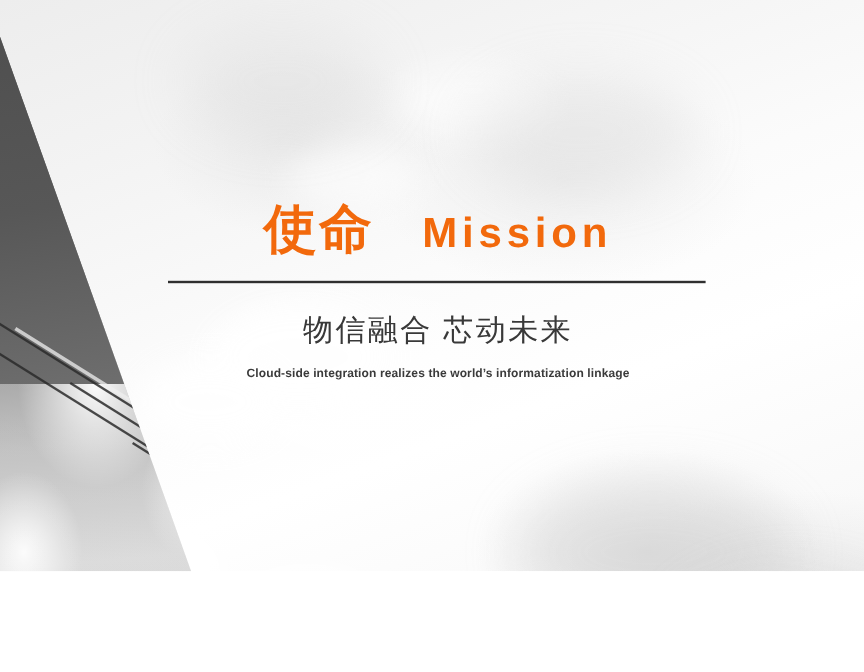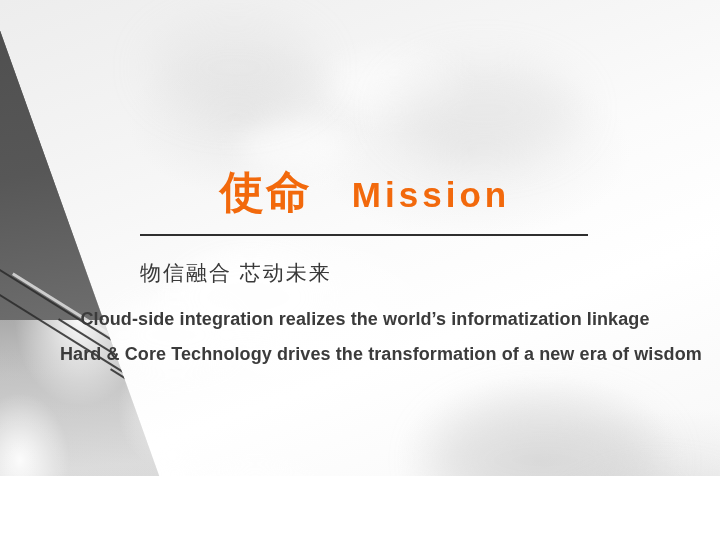--- a/index.html
+++ b/index.html
@@ -123,35 +123,36 @@
     top: 234px;
     width: 448px;
     height: 2px;
     background: #2f2f2f;
   }
   .subtitle-cn {
     position: absolute;
     left: 140px;
     top: 258px;
     width: 450px;
-    font-size: 21px;
+    text-align: center;
+    font-size: 25px;
     font-weight: 400;
     color: #393939;
     letter-spacing: 2px;
     line-height: 1.4;
   }
   .taglines {
     position: absolute;
     left: 60px;
     top: 302px;
     width: 610px;
     text-align: center;
   }
   .tagline {
-    font-size: 18px;
+    font-size: 10px;
     font-weight: 600;
     color: #3b3b3b;
     letter-spacing: 0.1px;
     line-height: 1.95;
     white-space: nowrap;
   }
 </style>
 </head>
 <body>
 
@@ -195,17 +196,16 @@
       <span class="title-cn">使命</span>
       <span class="title-en">Mission</span>
     </div>
 
     <div class="divider"></div>
 
     <div class="subtitle-cn">物信融合 芯动未来</div>
 
     <div class="taglines">
       <div class="tagline">Cloud-side integration realizes the world’s informatization linkage</div>
-      <div class="tagline">Hard &amp; Core Technology drives the transformation of a new era of wisdom</div>
     </div>
 
   </div>
 </div>
 
 </body></html>

